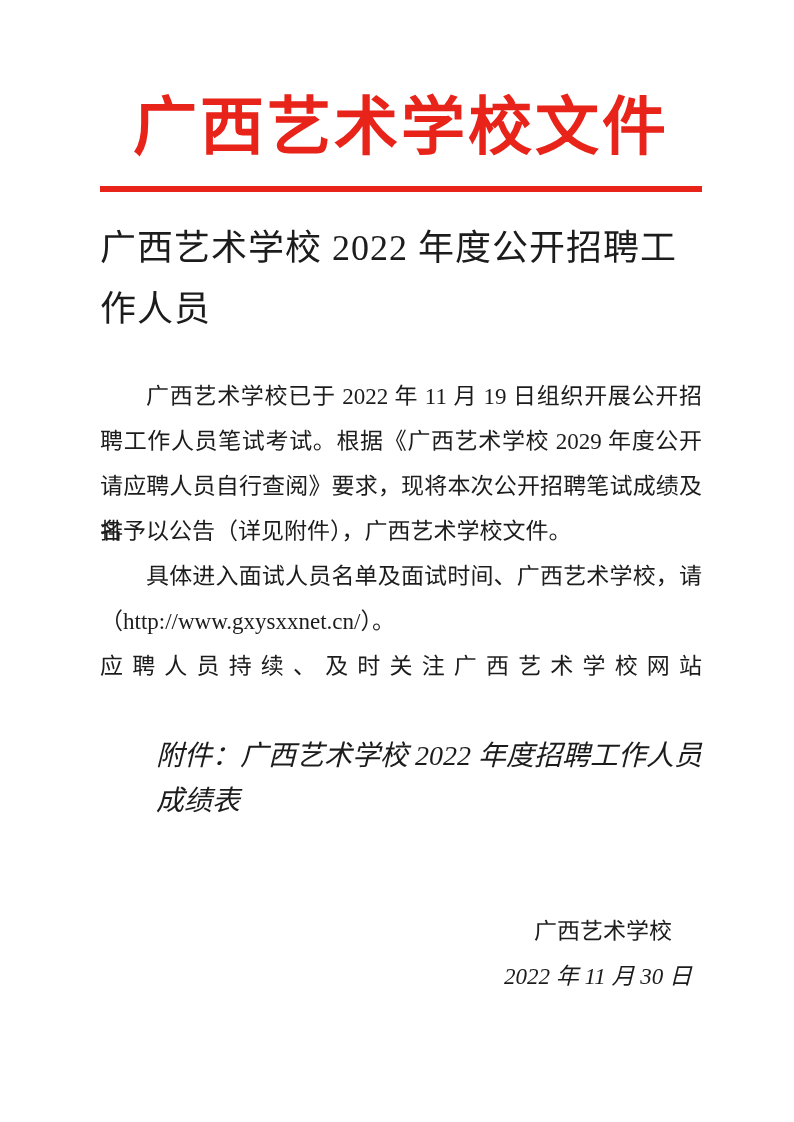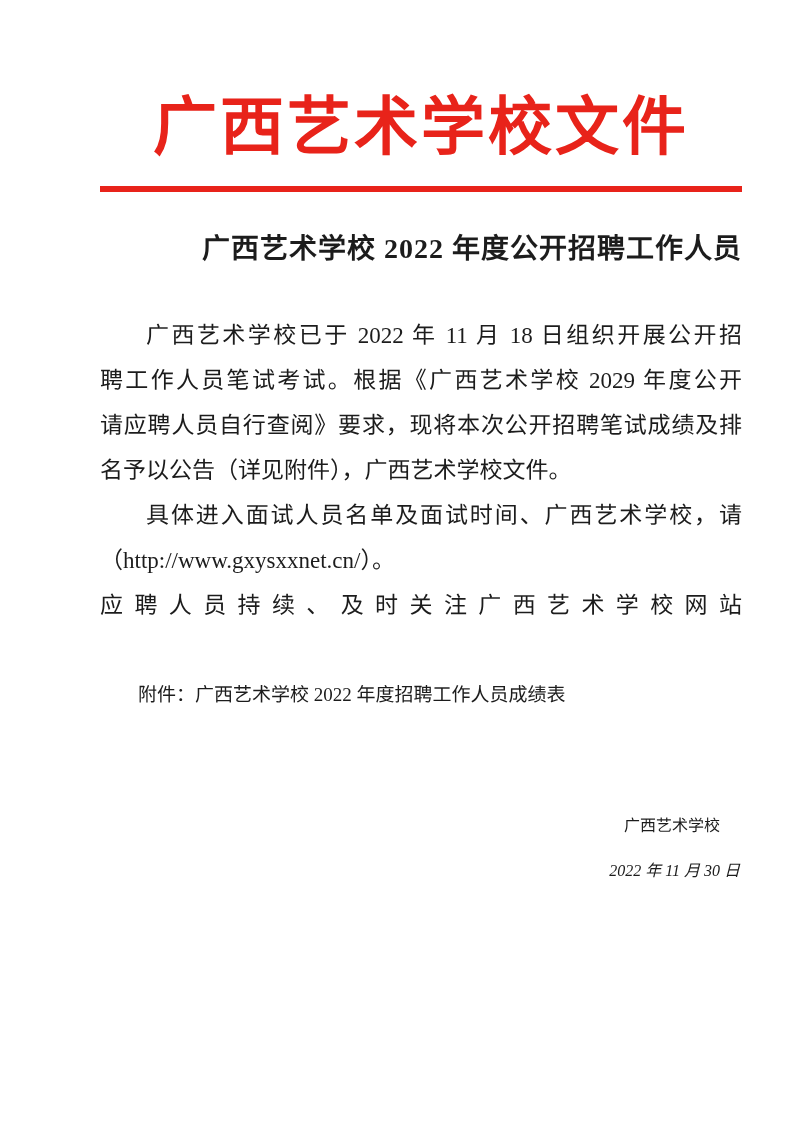--- a/index.html
+++ b/index.html
@@ -8,21 +8,21 @@
     padding: 0;
     background: #888;
   }
   .page {
     position: relative;
     width: 794px;
     height: 1122px;
     margin: 0 auto;
     background: #ffffff;
     box-sizing: border-box;
-    padding: 86px 52px 0 100px;
+    padding: 86px 92px 0 100px;
     font-family: "Liberation Serif", "DejaVu Serif", serif;
     color: #1c1c1c;
     overflow: hidden;
   }
 
   
   .letterhead {
     text-align: center;
     color: #e8231a;
     font-size: 64px;
@@ -33,23 +33,23 @@
   }
   .red-rule {
     height: 6px;
     background: #e8231a;
     margin-top: 16px;
   }
 
   
   .doc-title {
     margin-top: 26px;
-    text-align: right;
-    font-weight: bold;
-    font-size: 28px;
+    text-align: left;
+    font-weight: normal;
+    font-size: 36px;
     letter-spacing: 1px;
   }
   .doc-title .t-line {
     line-height: 61px;
   }
 
   
   .body-text {
     margin-top: 34px;
     font-size: 23px;
@@ -67,30 +67,32 @@
   .b-line.indent {
     text-indent: 2em;
   }
   .b-line.plain {
     text-align: left;
     text-align-last: left;
   }
 
   .attachment {
     margin-top: 44px;
-    font-size: 19px;
+    font-size: 28px;
     line-height: 45px;
     padding-left: 2em;
+    font-style: italic;
   }
 
   
   .signature {
     margin-top: 86px;
+    margin-right: 8px;
     text-align: right;
-    font-size: 16px;
+    font-size: 23px;
   }
   .signature .sig-name {
     line-height: 45px;
     padding-right: 22px;
   }
   .signature .sig-date {
     line-height: 45px;
     padding-right: 2px;
     font-style: italic;
   }
@@ -104,21 +106,21 @@
 
   <div class="red-rule"></div>
 
   <div class="doc-title">
     <div class="t-line">广西艺术学校 2022 年度公开招聘工作人员</div>
   </div>
 
   <div class="body-text">
 
     <div>
-      <div class="b-line fill indent">广西艺术学校已于 2022 年 11 月 18 日组织开展公开招</div>
+      <div class="b-line fill indent">广西艺术学校已于 2022 年 11 月 19 日组织开展公开招</div>
       <div class="b-line fill">聘工作人员笔试考试。根据《广西艺术学校 2029 年度公开</div>
       <div class="b-line fill">请应聘人员自行查阅》要求，现将本次公开招聘笔试成绩及排</div>
       <div class="b-line plain">名予以公告（详见附件），广西艺术学校文件。</div>
     </div>
 
     <div>
       <div class="b-line fill indent">具体进入面试人员名单及面试时间、广西艺术学校，请</div>
       <div class="b-line plain">（http://www.gxysxxnet.cn/）。</div>
       <div class="b-line fill">应聘人员持续、及时关注广西艺术学校网站</div>
     </div>

